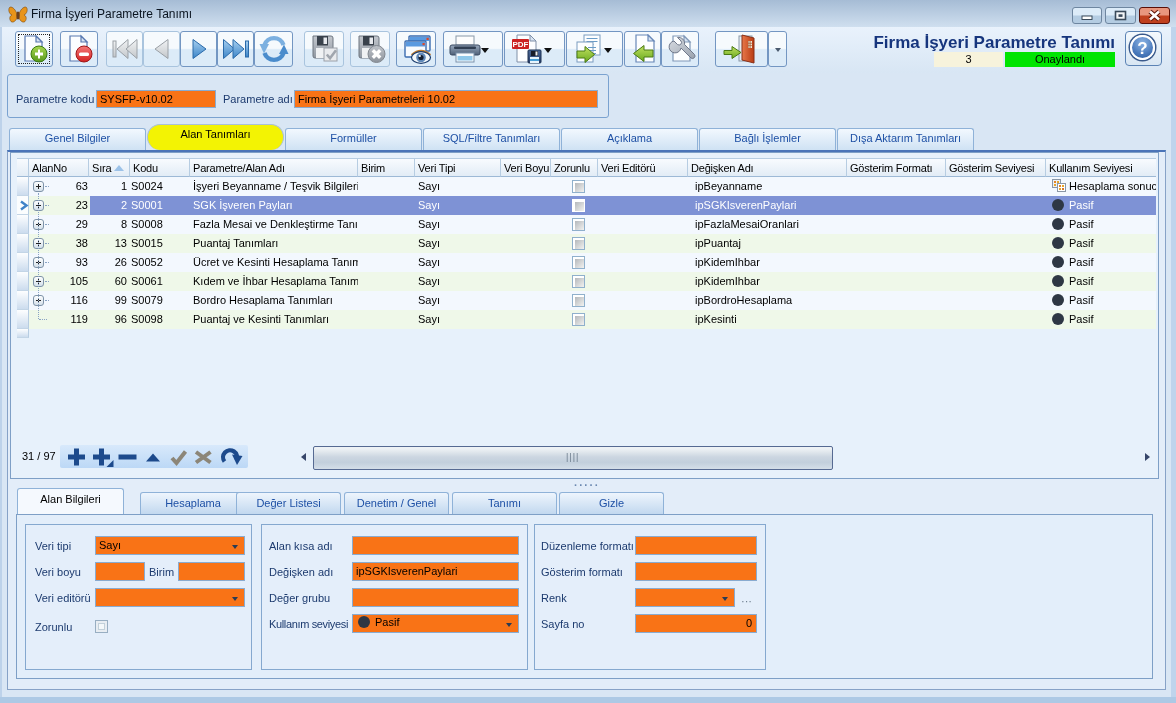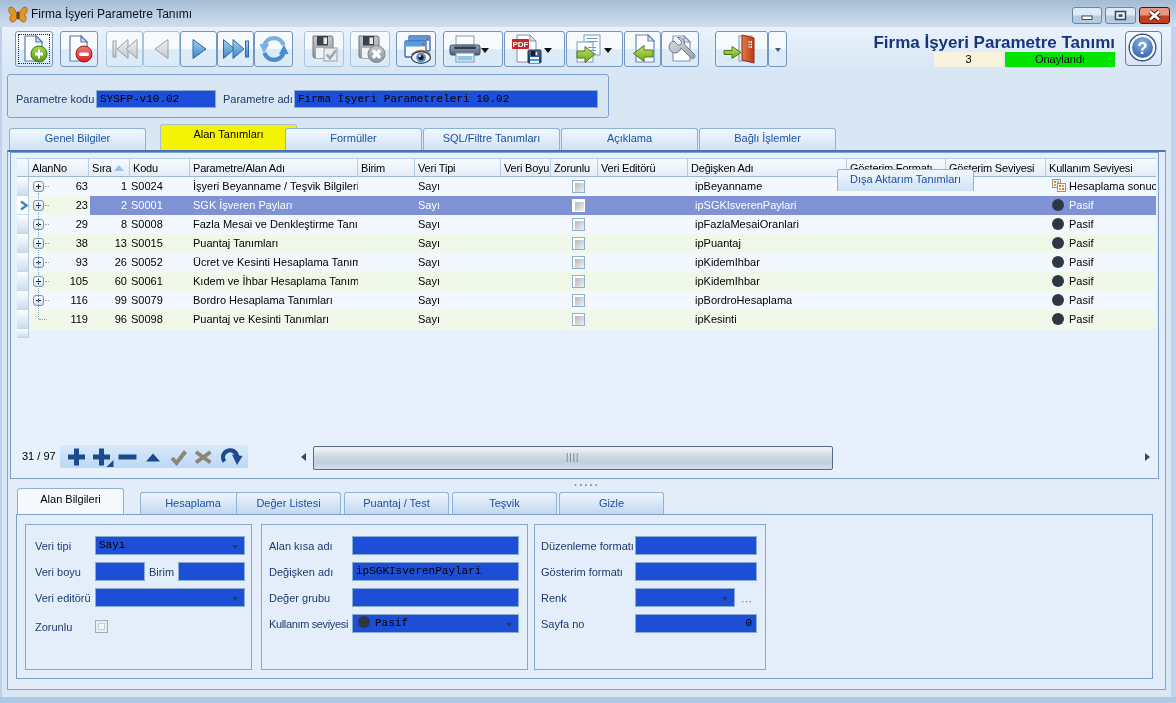--- a/index.html
+++ b/index.html
@@ -43,22 +43,22 @@
   box-shadow:0 0 0 1.5px #3a5a8c;
   background:radial-gradient(circle at 50% 28%, #8cb4e4, #4a7abc 62%, #2c5a9c);
   color:#fff; font-size:17px; font-weight:bold; text-align:center; line-height:24px; }
 
 #outerpanel { left:7px; top:150px; width:1159px; height:540px;
   border:1px solid #87a2c7; border-top:2px solid #4a74b8; background:#e3edf9; }
 
 #parampanel { left:7px; top:74px; width:602px; height:44px;
   border:1px solid #7aa2d0; border-radius:3px; }
 .lbl { color:#1c3a6e; }
-.inp { background:#1d4ed8; border:1px solid #89abd0; font-size:11px;
-  font-family:Liberation Mono, monospace; padding:2px 12px 0 3px; color:#000; }
+.inp { background:#f97316; border:1px solid #89abd0; font-size:11px;
+  font-family:Liberation Sans, sans-serif; padding:2px 12px 0 3px; color:#000; }
 
 .tab { top:128px; height:22px; z-index:2; border:1px solid #8fb2d8; border-bottom:none;
   border-radius:3px 3px 0 0; text-align:center; line-height:19px;
   color:#1e50a5; background:linear-gradient(#f2f8fe,#cfe2f4); }
 .tab.active { top:124px; height:26px; background:#f3f303; border-color:#aac0d8; color:#000; }
 
 #gridframe { left:10px; top:152px; width:1149px; height:327px;
   border:1px solid #7e9fc6; background:#e7f1fb; }
 .hcell { letter-spacing:-0.2px; top:158px; height:19px; background:linear-gradient(#f8fbfe,#e2ecf6);
   border-right:1px solid #b7cde2; border-bottom:1px solid #9db9d6;
@@ -300,26 +300,26 @@
 <div class="abs" id="numbox">3</div>
 <div class="abs" id="okbox">Onaylandı</div>
 <div class="abs" id="outerpanel"></div>
 <div class="abs" id="parampanel"></div>
 <div class="abs lbl" style="left:16px;top:93px;">Parametre kodu</div>
 <div class="abs inp" style="left:96px;top:90px;width:120px;height:18px;">SYSFP-v10.02</div>
 <div class="abs lbl" style="left:223px;top:93px;">Parametre adı</div>
 <div class="abs inp" style="left:294px;top:90px;width:304px;height:18px;">Firma İşyeri Parametreleri 10.02</div>
 
 <div class="abs tab" style="left:9px;width:137px;">Genel Bilgiler</div>
-<div class="abs tab active" style="left:160px;width:137px;">Alan Tanımları</div>
+<div class="abs tab active" style="left:147px;width:137px;border-radius:13px;">Alan Tanımları</div>
 <div class="abs tab" style="left:285px;width:137px;">Formüller</div>
 <div class="abs tab" style="left:423px;width:137px;">SQL/Filtre Tanımları</div>
 <div class="abs tab" style="left:561px;width:137px;">Açıklama</div>
 <div class="abs tab" style="left:699px;width:137px;">Bağlı İşlemler</div>
-<div class="abs tab" style="left:837px;width:137px;margin-top:41px;">Dışa Aktarım Tanımları</div>
+<div class="abs tab" style="left:837px;width:137px;">Dışa Aktarım Tanımları</div>
 <div class="abs" id="gridframe"></div>
 <div id="gridarea">
 
 <div class="abs hcell" style="left:17px;width:12px;padding:0;"></div>
 
 <div class="abs hcell" style="left:29px;width:60px;">AlanNo</div>
 <div class="abs hcell" style="left:89px;width:41px;">Sıra <span style="display:inline-block;width:0;height:0;border-left:5px solid transparent;border-right:5px solid transparent;border-bottom:6px solid #9cc2e8;vertical-align:1px;"></span></div>
 <div class="abs hcell" style="left:130px;width:60px;">Kodu</div>
 <div class="abs hcell" style="left:190px;width:168px;">Parametre/Alan Adı</div>
 <div class="abs hcell" style="left:358px;width:57px;">Birim</div>
@@ -486,22 +486,22 @@
 <div class="abs" id="hthumb">
       <span style="position:absolute;left:252px;top:5px;color:#6a7a8a;font-size:9px;letter-spacing:1px;">||||</span>
     </div>
 </div>
 
 <div class="abs" style="left:574px;top:479px;width:30px;height:7px;color:#6a88b0;font-size:11px;letter-spacing:1.5px;font-weight:bold;">·····</div>
 
 <div class="abs btab active" style="left:17px;width:107px;">Alan Bilgileri</div>
 <div class="abs btab" style="left:140px;width:106px;">Hesaplama</div>
 <div class="abs btab" style="left:236px;width:105px;">Değer Listesi</div>
-<div class="abs btab" style="left:344px;width:105px;">Puantaj / Test</div>
-<div class="abs btab" style="left:452px;width:105px;">Teşvik</div>
+<div class="abs btab" style="left:344px;width:105px;">Denetim / Genel</div>
+<div class="abs btab" style="left:452px;width:105px;">Tanımı</div>
 <div class="abs btab" style="left:559px;width:105px;">Gizle</div>
 <div class="abs" id="bframe"></div>
 <div id="bottomboxes">
 <div class="abs gbox" style="left:25px;width:227px;"></div>
 <div class="abs gbox" style="left:261px;width:267px;"></div>
 <div class="abs gbox" style="left:534px;width:232px;"></div>
 
 <div class="abs lbl" style="left:35px;top:540px;">Veri tipi</div>
 <div class="abs inp" style="left:95px;top:536px;width:150px;height:19px;">Sayı<i class="combo-arrow" style="right:6px;top:8px;"></i></div>
 <div class="abs lbl" style="left:35px;top:566px;">Veri boyu</div>

